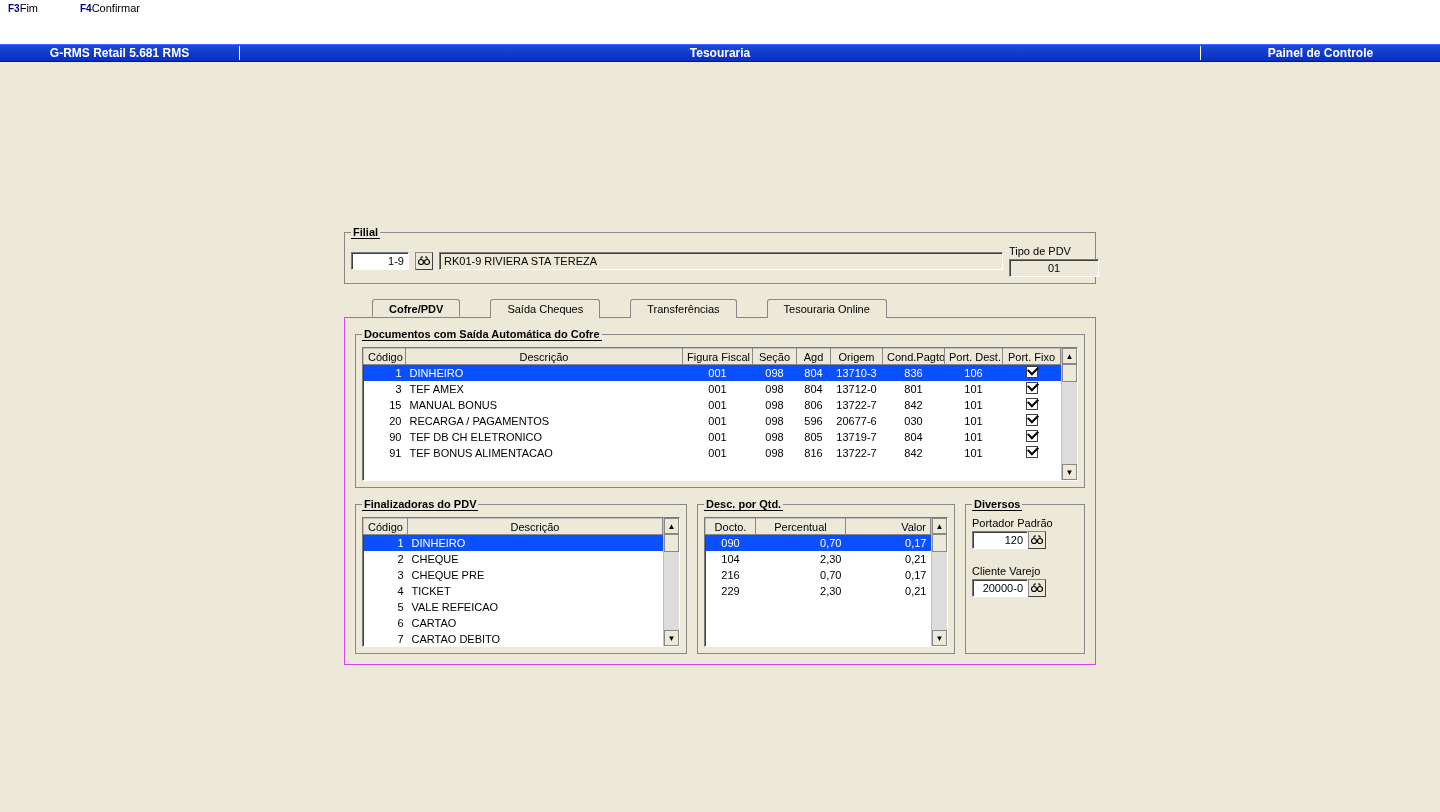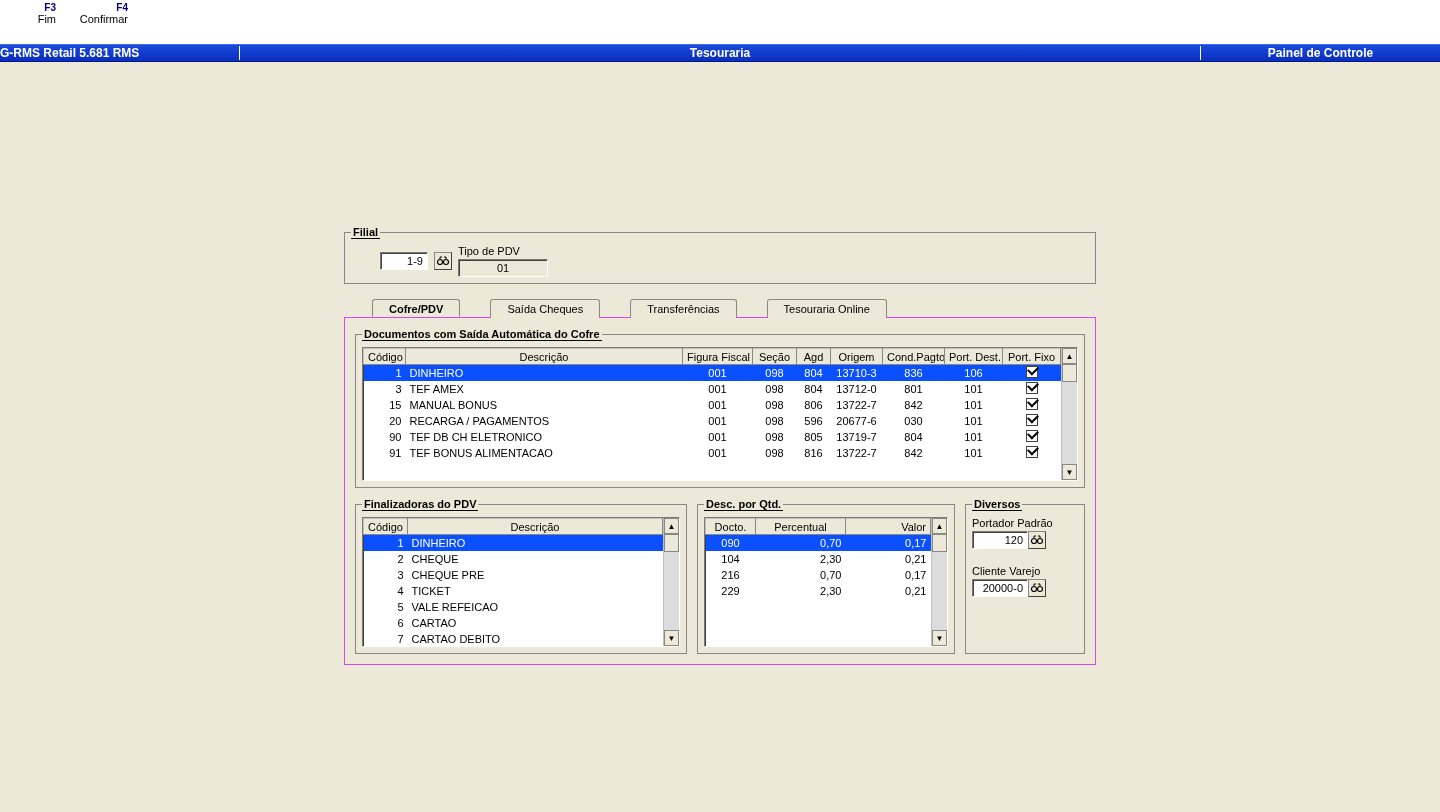--- a/index.html
+++ b/index.html
@@ -13,37 +13,37 @@
   overflow: hidden;
 }
 .top-toolbar {
   background: #fff;
   height: 44px;
   display: flex;
   align-items: flex-start;
   padding: 2px 8px;
   gap: 24px;
 }
-.top-toolbar .btn-group { display: flex; flex-direction: column; align-items: flex-end; width: 48px; }
+.top-toolbar .btn-group { display: flex; align-items: flex-end; width: 48px; }
 .top-toolbar .fkey { color: #000080; font-weight: bold; font-size: 10px; }
 .top-toolbar .flabel { color: #000; font-size: 11px; }
 
 .title-bar {
   background: #0a2ec1;
   background: linear-gradient(#1a4ad8,#0a2ec1);
   color: #fff;
   font-weight: bold;
   height: 18px;
   display: flex;
   align-items: center;
   font-size: 12px;
   border-top: 1px solid #3a6aff;
   border-bottom: 1px solid #001a80;
 }
-.title-bar .tb-left { width: 240px; border-right: 1px solid #fff; }
+.title-bar .tb-left { width: 240px; text-align: center; border-right: 1px solid #fff; }
 .title-bar .tb-center { flex: 1; text-align: center; }
 .title-bar .tb-right { width: 240px; text-align: center; border-left: 1px solid #fff; }
 
 .workspace { position: relative; height: 750px; padding-left: 30px; }
 
 .dialog {
   position: absolute;
   left: 344px;
   top: 164px;
   width: 752px;
@@ -97,21 +97,21 @@
   background: #ece9d8;
   display: inline-flex;
   align-items: center;
   justify-content: center;
   font-size: 10px;
   cursor: pointer;
 }
 .binoc-btn svg { width: 12px; height: 10px; }
 
 .filial-group { display: flex; gap: 6px; align-items: center; }
-.filial-code { width: 48px; margin-left: 29px; }
+.filial-code { width: 58px; }
 .filial-name { flex: 1; }
 .tipo-box { width: 90px; text-align: center; }
 .tipo-label { font-size: 11px; text-align: left; margin-bottom: 2px; }
 
 .tabs { margin-top: 14px; }
 .tab-strip { display: flex; }
 .tab {
   border: 1px solid #888;
   border-bottom: none;
   background: #ece9d8;
@@ -229,20 +229,21 @@
       <legend>Filial</legend>
       <div class="filial-group">
         <div class="sunken-input filial-code">1-9</div>
         <span class="binoc-btn">
           <svg viewBox="0 0 12 10">
               <circle cx="3" cy="6" r="2.5" fill="none" stroke="#000" stroke-width="1.2"></circle>
               <circle cx="9" cy="6" r="2.5" fill="none" stroke="#000" stroke-width="1.2"></circle>
               <path d="M3 3 L3 1 L5 1 M9 3 L9 1 L7 1" stroke="#000" fill="none"></path>
             </svg>
         </span>
+        <div class="sunken-readonly filial-name">RK01-9 RIVIERA STA TEREZA</div>
         <div style="width:80px;">
           <div class="tipo-label">Tipo de PDV</div>
           <div class="sunken-readonly tipo-box" style="justify-content:center;">01</div>
         </div>
       </div>
     </fieldset>
 
     <div class="tabs">
       <div class="tab-strip">
         <div class="tab active">Cofre/PDV</div>

